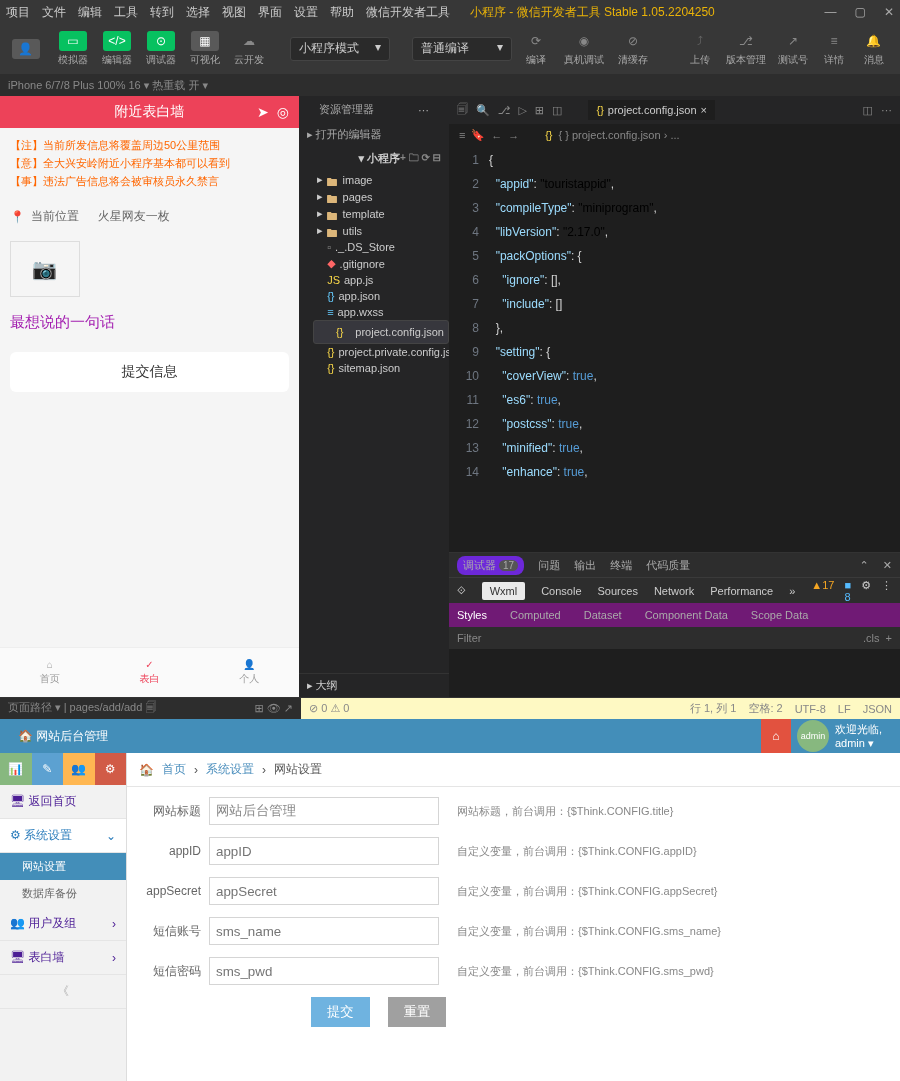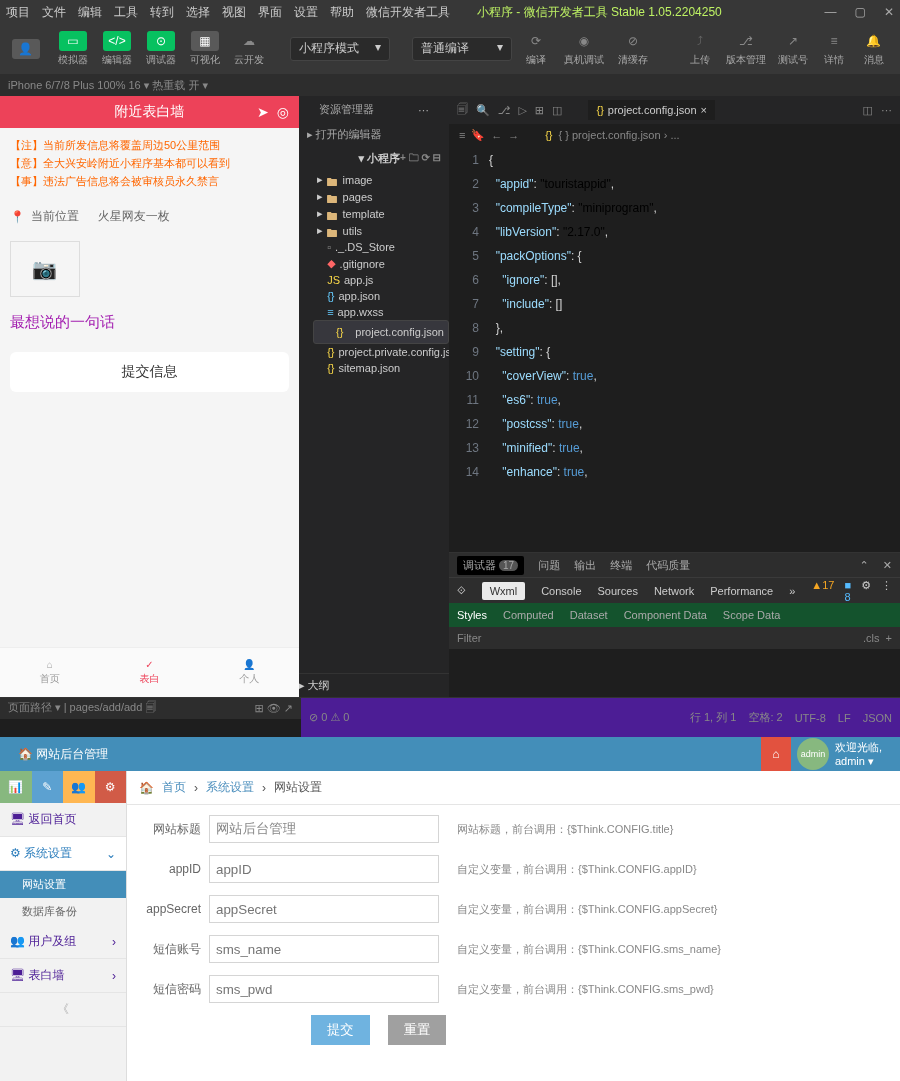--- a/index.html
+++ b/index.html
@@ -1,19 +1,19 @@
 <!DOCTYPE html>
 <html><head>
 <meta charset="utf-8">
 <style>
 *{box-sizing:border-box;margin:0;padding:0;font-family:"Microsoft YaHei",Arial,sans-serif}
 body{width:900px;height:1081px;background:#1e1e1e;overflow:hidden;font-size:12px}
 .menubar{height:24px;background:#373737;color:#ccc;display:flex;align-items:center;padding:0 6px;gap:12px}
 .menubar span{cursor:pointer}
-.menubar .title{color:#bef264;margin-left:15px}
+.menubar .title{color:#eab308;margin-left:8px}
 .winbtns{margin-left:auto;display:flex;gap:18px;color:#aaa}
 .toolbar{height:50px;background:#373737;display:flex;align-items:center;padding:4px 8px;gap:6px}
 .tbtn{display:flex;flex-direction:column;align-items:center;gap:2px;color:#aaa;font-size:10px;padding:2px 4px}
 .tbtn .ico{width:28px;height:20px;border-radius:3px;display:flex;align-items:center;justify-content:center;color:#fff;font-size:12px}
 .icg{background:#07c160}.icb{background:#595959}
 .sel{height:24px;background:#2a2a2a;border:1px solid #444;color:#ccc;padding:2px 8px;min-width:100px;display:flex;justify-content:space-between;border-radius:3px}
 .tright{margin-left:auto;display:flex;gap:4px}
 .devbar{height:22px;background:#2d2d2d;color:#888;display:flex;align-items:center;padding:0 8px;font-size:11px;gap:8px}
 .main{display:flex;height:601px}
 .simulator{width:301px;background:#f5f5f5;display:flex;flex-direction:column}
@@ -34,42 +34,42 @@
 .tabbar>div.act{color:#ed4259}
 .explorer{width:150px;background:#252526;color:#ccc;font-size:11px;display:flex;flex-direction:column}
 .exp-hdr{padding:6px 20px;display:flex;justify-content:space-between;align-items:flex-end;color:#aaa}
 .exp-sec{padding:4px 8px;color:#aaa;cursor:pointer}
 .exp-sec2{padding:4px 8px;color:#ccc;font-weight:bold;display:flex;justify-content:flex-end;align-items:center}
 .tree{padding-left:14px}
 .tree-item{padding:2px 4px;display:flex;align-items:center;gap:4px;cursor:pointer;white-space:nowrap;overflow:hidden}
 .tree-item.sel{background:#37373d}
 .tree-item .fi{width:12px;height:12px;display:inline-block}
 .fi-folder{color:#dcb67a}
-.outline{margin-top:auto;padding:4px 0;border-top:1px solid #333}
+.outline{margin-top:auto;padding:4px 8px;border-top:1px solid #333}
 .editor{flex:1;background:#1e1e1e;display:flex;flex-direction:column}
 .ed-tabs{height:28px;background:#252526;display:flex;align-items:center;padding:0 8px;gap:8px;color:#888;font-size:11px}
 .ed-tab{padding:4px 8px;background:#1e1e1e;color:#ccc;display:flex;align-items:center;gap:4px}
 .ed-crumb{height:22px;padding:2px 10px;color:#888;font-size:11px;display:flex;align-items:center;gap:6px}
 .code{flex:1;display:flex;font-family:Consolas,monospace;font-size:12px;overflow:hidden}
 .gutter{width:40px;text-align:right;padding:2px 10px 2px 2px;color:#6e7681;line-height:24px}
 .lines{flex:1;padding:2px 0;line-height:24px}
 .lines .l{white-space:pre}.k{color:#9cdcfe}.p{color:#d4d4d4}.b{color:#569cd6}.c{color:#d4d4d4}
 .debugger{height:145px;background:#1e1e1e;border-top:1px solid #333;display:flex;flex-direction:column}
 .dbg-tabs{height:24px;background:#2d2d2d;display:flex;align-items:center;padding:0 8px;gap:14px;color:#aaa;font-size:11px}
-.dbg-tabs .act{background:#000000;padding:2px 6px;border-radius:2px}
+.dbg-tabs .act{background:#6d28d9;padding:2px 6px;border-radius:8px}
 .dbg-tabs .badge{background:#555;padding:0 4px;border-radius:6px;font-size:10px}
 .dt-tabs{height:26px;background:#2d2d2d;display:flex;align-items:center;padding:0 8px;gap:16px;color:#ccc;font-size:11px;border-top:1px solid #3a3a3a}
 .dt-tabs span{cursor:pointer}
 .dt-tabs .act2{background:#eaeaea;color:#333;padding:3px 8px;border-radius:2px}
 .dt-warn{margin-left:auto;display:flex;gap:10px;font-size:11px}
-.dt-sub{height:24px;background:#14532d;display:flex;align-items:center;padding:0 8px;gap:16px;color:#aaa;font-size:11px}
+.dt-sub{height:24px;background:#701a75;display:flex;align-items:center;padding:0 8px;gap:23px;color:#aaa;font-size:11px}
 .dt-sub .act3{color:#fff}
 .filter{height:22px;background:#2d2d2d;display:flex;align-items:center;padding:0 8px;color:#888;font-size:11px;justify-content:space-between}
 .pathbar{height:22px;background:#2d2d2d;color:#888;display:flex;align-items:center;padding:0 8px;font-size:11px;justify-content:space-between}
-.statusbar{height:40px;background:#4c1d95;color:#888;display:flex;align-items:center;padding:0 8px;font-size:11px;justify-content:flex-end;gap:12px;border-top:1px solid #333}
+.statusbar{height:22px;background:#fef9c3;color:#888;display:flex;align-items:center;padding:0 8px;font-size:11px;justify-content:flex-end;gap:12px;border-top:1px solid #333}
 .statusbar .left{margin-right:auto;display:flex;gap:10px}
 
 
 .admin{height:384px;background:#fff;font-size:12px;display:flex;flex-direction:column}
 .ad-top{height:34px;background:#438eb9;color:#fff;display:flex;align-items:center;padding:0 18px;justify-content:space-between}
 .ad-top .r{display:flex;align-items:center;gap:6px}
 .homebtn{width:30px;height:34px;background:#e2523f;display:flex;align-items:center;justify-content:center}
 .avatar{width:32px;height:32px;border-radius:50%;background:#87b87f;color:#fff;display:flex;align-items:center;justify-content:center;font-size:9px}
 .ad-body{flex:1;display:flex}
 .ad-side{width:127px;background:#f2f2f2;border-right:1px solid #ddd}

